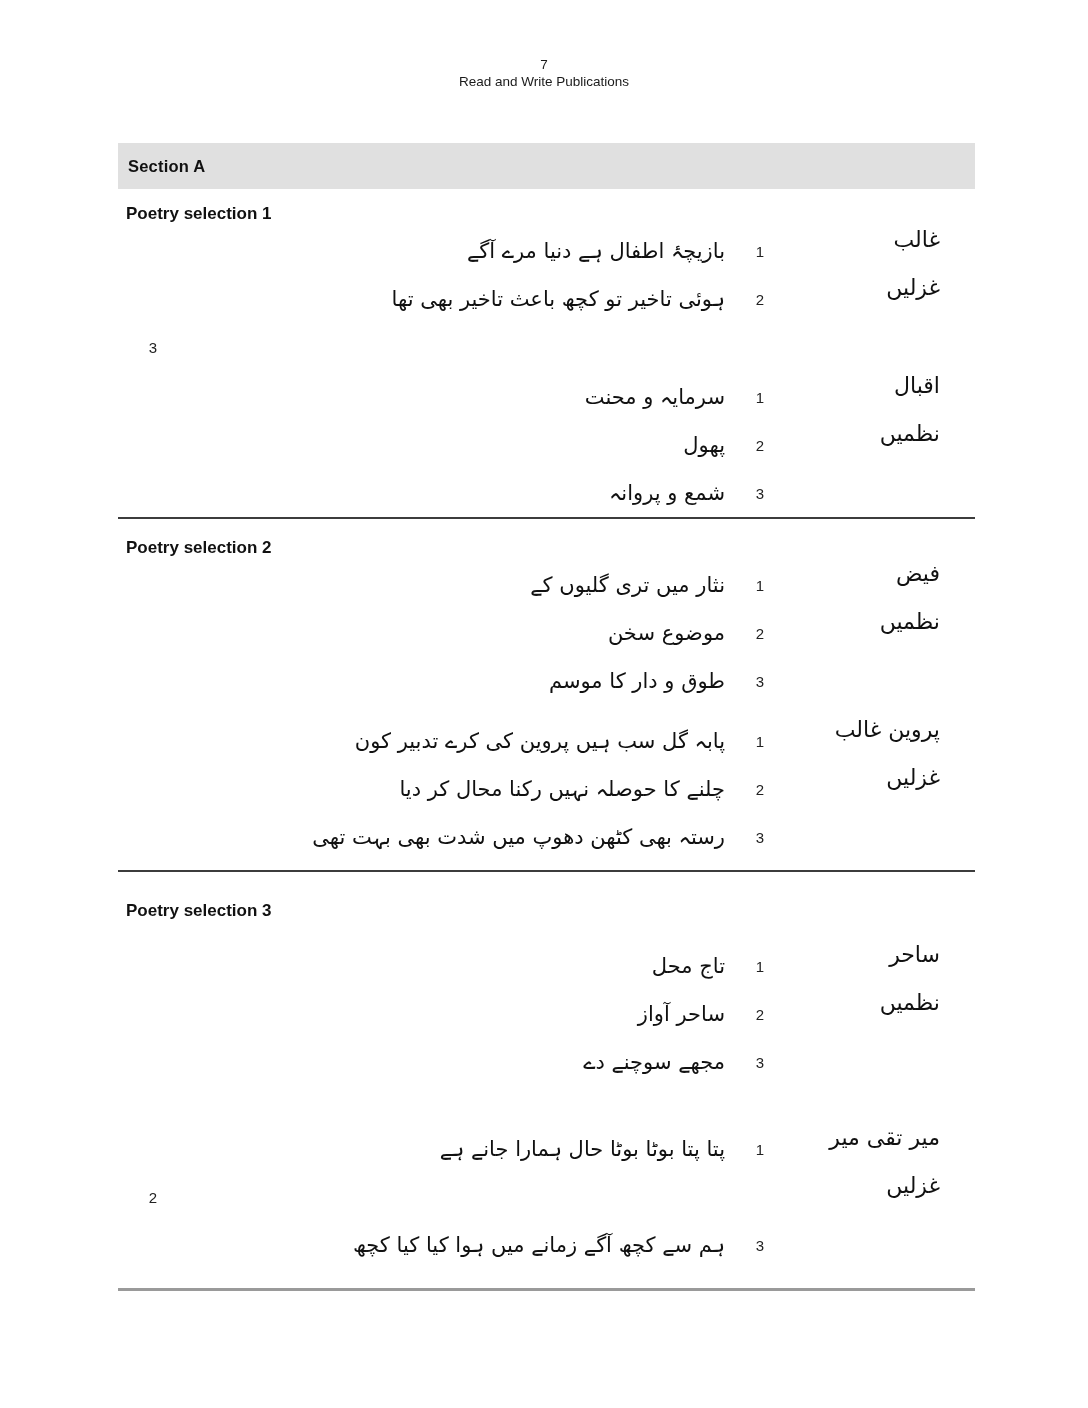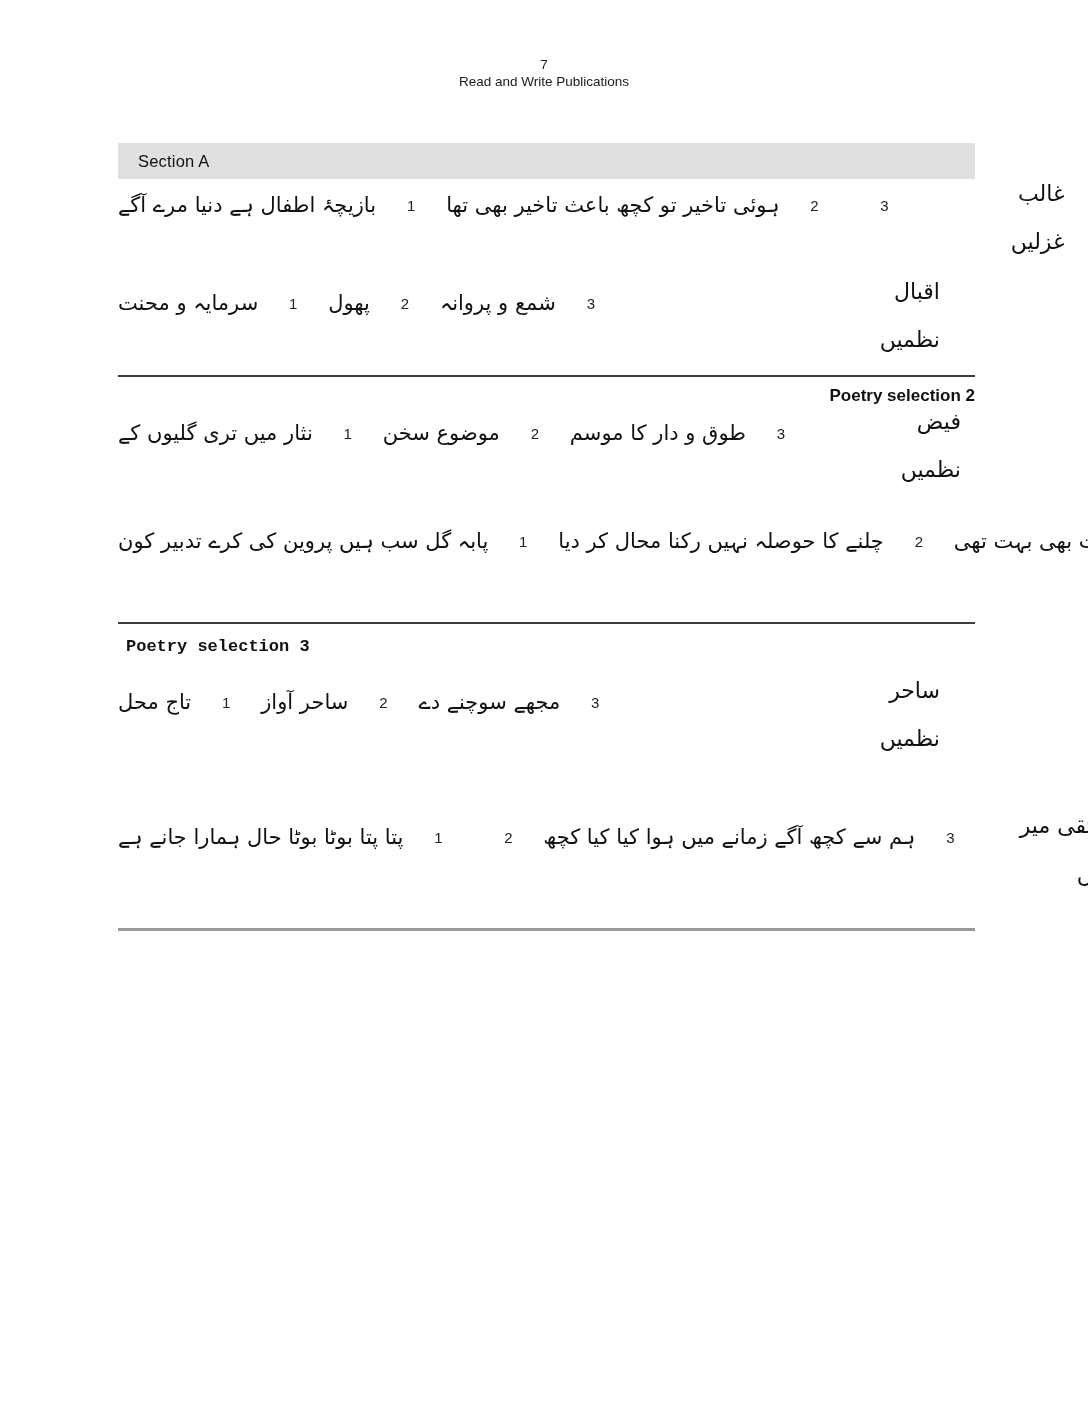--- a/index.html
+++ b/index.html
@@ -9,28 +9,28 @@
     background:#ffffff;
     font-family:"Liberation Sans", sans-serif;
     color:#111;
     overflow:hidden;
   }
   .pagehead { padding-top:56px; text-align:center; font-size:13.5px; line-height:17px; color:#1a1a1a; }
   .content { width:857px; margin-left:118px; box-sizing:border-box; }
   .banner {
     margin-top:53px;
     background:#e0e0e0;
-    height:36px;
+    height:46px;
     display:flex; align-items:center;
-    padding-left:20px; box-sizing:border-box;
-    font-weight:normal; font-size:16.5px; letter-spacing:0.2px;
+    padding-left:10px; box-sizing:border-box;
+    font-weight:bold; font-size:16.5px; letter-spacing:0.2px;
   }
   .sel-heading { font-weight:bold; font-size:17px; margin:14px 0 0 8px; line-height:22px; }
   .group { display:flex; }
-  .rows { flex:1; display:flex; flex-direction:row; }
+  .rows { flex:1; display:flex; flex-direction:column; }
   .row { height:48px; display:flex; align-items:center; }
   .urdu {
     direction:rtl; unicode-bidi:isolate;
     font-family:"DejaVu Sans", sans-serif;
     white-space:nowrap;
   }
   .title { margin-left:auto; font-size:21px; }
   .numcell { width:70px; flex:0 0 70px; text-align:center; font-size:15px; color:#222; }
   .poet-col { width:180px; flex:0 0 180px; display:flex; flex-direction:column; align-items:flex-end; padding-right:35px; box-sizing:border-box; }
   .poet-slot { height:48px; display:flex; }
@@ -54,20 +54,21 @@
     <div>7</div>
     <div>Read and Write Publications</div>
   </div>
 
   <div class="content">
 
     <div class="banner">
       <span>Section A</span>
     </div>
 
+    <div class="sel-heading">Poetry selection 1</div>
 
     <div class="group mt2">
       <div class="rows">
         <div class="row">
           <span class="urdu title" lang="ur">بازیچۂ اطفال ہے دنیا مرے آگے</span>
           <span class="numcell">1</span>
         </div>
         <div class="row">
           <span class="urdu title" lang="ur">ہوئی تاخیر تو کچھ باعث تاخیر بھی تھا</span>
           <span class="numcell">2</span>
@@ -106,21 +107,21 @@
           <span class="urdu poet-name" lang="ur">اقبال</span>
         </div>
         <div class="poet-slot">
           <span class="urdu poet-genre" lang="ur">نظمیں</span>
         </div>
       </div>
     </div>
 
     <hr class="divider">
 
-    <div class="sel-heading mt10" style="margin-top:8px;text-align:right;">Poetry selection 2</div>
+    <div class="sel-heading mt10" style="margin-top:18px;">Poetry selection 2</div>
 
     <div class="group mt2">
       <div class="rows">
         <div class="row">
           <span class="urdu title" lang="ur">نثار میں تری گلیوں کے</span>
           <span class="numcell">1</span>
         </div>
         <div class="row">
           <span class="urdu title" lang="ur">موضوع سخن</span>
           <span class="numcell">2</span>
@@ -160,21 +161,21 @@
           <span class="urdu poet-name" lang="ur">پروین غالب</span>
         </div>
         <div class="poet-slot">
           <span class="urdu poet-genre" lang="ur">غزلیں</span>
         </div>
       </div>
     </div>
 
     <hr class="divider mt9">
 
-    <div class="sel-heading" style="margin-top:12px;font-family:Liberation Mono, monospace;">Poetry selection 3</div>
+    <div class="sel-heading" style="margin-top:28px;">Poetry selection 3</div>
 
     <div class="group mt20">
       <div class="rows">
         <div class="row">
           <span class="urdu title" lang="ur">تاج محل</span>
           <span class="numcell">1</span>
         </div>
         <div class="row">
           <span class="urdu title" lang="ur">ساحر آواز</span>
           <span class="numcell">2</span>

